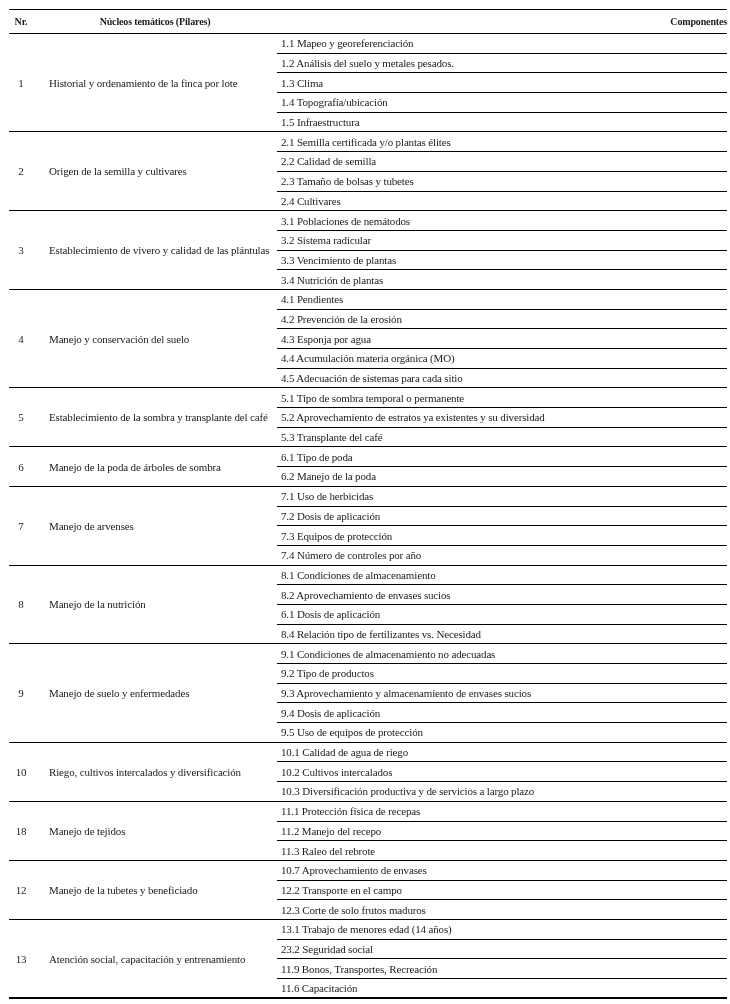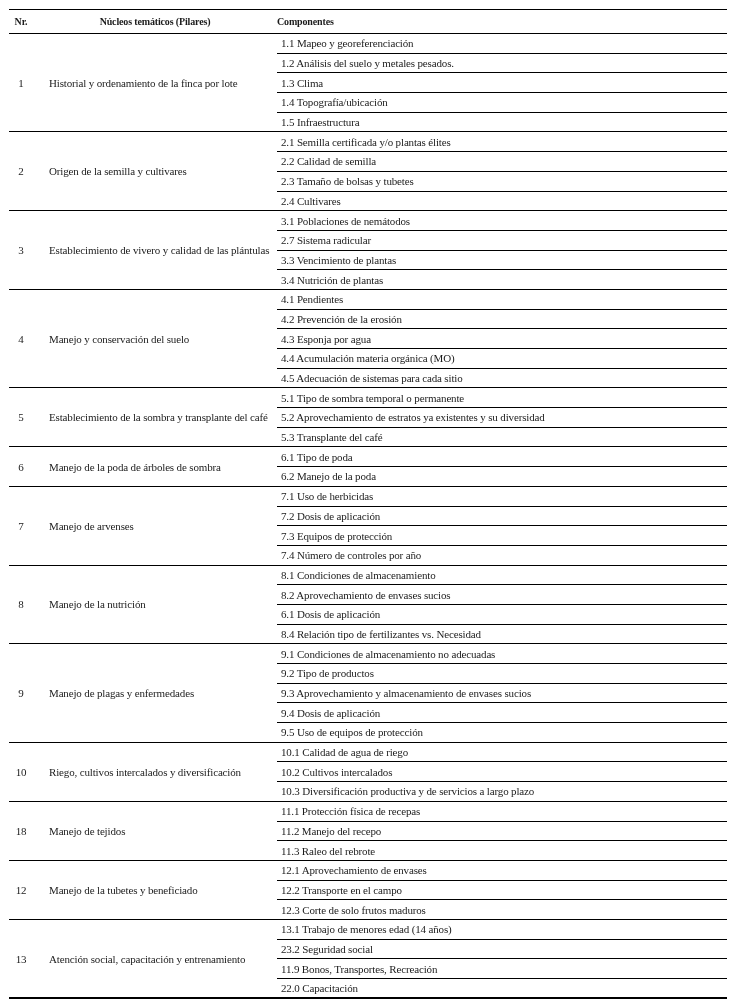--- a/index.html
+++ b/index.html
@@ -32,21 +32,21 @@
   }
   thead th {
     height: 23px;
     font-size: 10px;
     font-weight: bold;
     border-bottom: 1.6px solid #000;
     white-space: nowrap;
   }
   th.h-nr { text-align: center; }
   th.h-pillar { text-align: center; margin-top: 48px; }
-  th.h-comp { text-align: left; }
+  th.h-comp { text-align: right; }
   tbody tr { height: 19.7px; }
   tbody td {
     font-size: 11px;
     white-space: nowrap;
     overflow: hidden;
   }
   td.cell-nr {
     text-align: center;
     border-bottom: 1.4px solid #000;
   }
@@ -110,21 +110,21 @@
         </tr>
         <tr>
           <td class="cell-comp group-last">2.4 Cultivares</td>
         </tr>
         <tr>
           <td class="cell-nr" rowspan="4">3</td>
           <td class="cell-pillar" rowspan="4">Establecimiento de vivero y calidad de las plántulas</td>
           <td class="cell-comp">3.1 Poblaciones de nemátodos</td>
         </tr>
         <tr>
-          <td class="cell-comp">2.7 Sistema radicular</td>
+          <td class="cell-comp">3.2 Sistema radicular</td>
         </tr>
         <tr>
           <td class="cell-comp">3.3 Vencimiento de plantas</td>
         </tr>
         <tr>
           <td class="cell-comp group-last">3.4 Nutrición de plantas</td>
         </tr>
         <tr>
           <td class="cell-nr" rowspan="5">4</td>
           <td class="cell-pillar" rowspan="5">Manejo y conservación del suelo</td>
@@ -184,21 +184,21 @@
           <td class="cell-comp">8.2 Aprovechamiento de envases sucios</td>
         </tr>
         <tr>
           <td class="cell-comp">6.1 Dosis de aplicación</td>
         </tr>
         <tr>
           <td class="cell-comp group-last">8.4 Relación tipo de fertilizantes vs. Necesidad</td>
         </tr>
         <tr>
           <td class="cell-nr" rowspan="5">9</td>
-          <td class="cell-pillar" rowspan="5">Manejo de plagas y enfermedades</td>
+          <td class="cell-pillar" rowspan="5">Manejo de suelo y enfermedades</td>
           <td class="cell-comp">9.1 Condiciones de almacenamiento no adecuadas</td>
         </tr>
         <tr>
           <td class="cell-comp">9.2 Tipo de productos</td>
         </tr>
         <tr>
           <td class="cell-comp">9.3 Aprovechamiento y almacenamiento de envases sucios</td>
         </tr>
         <tr>
           <td class="cell-comp">9.4 Dosis de aplicación</td>
@@ -224,37 +224,37 @@
         </tr>
         <tr>
           <td class="cell-comp">11.2 Manejo del recepo</td>
         </tr>
         <tr>
           <td class="cell-comp group-last">11.3 Raleo del rebrote</td>
         </tr>
         <tr>
           <td class="cell-nr" rowspan="3">12</td>
           <td class="cell-pillar" rowspan="3">Manejo de la tubetes y beneficiado</td>
-          <td class="cell-comp">12.1 Aprovechamiento de envases</td>
+          <td class="cell-comp">10.7 Aprovechamiento de envases</td>
         </tr>
         <tr>
           <td class="cell-comp">12.2 Transporte en el campo</td>
         </tr>
         <tr>
           <td class="cell-comp group-last">12.3 Corte de solo frutos maduros</td>
         </tr>
         <tr>
           <td class="cell-nr" rowspan="4">13</td>
           <td class="cell-pillar" rowspan="4">Atención social, capacitación y entrenamiento</td>
           <td class="cell-comp">13.1 Trabajo de menores edad (14 años)</td>
         </tr>
         <tr>
           <td class="cell-comp">23.2 Seguridad social</td>
         </tr>
         <tr>
           <td class="cell-comp">11.9 Bonos, Transportes, Recreación</td>
         </tr>
         <tr>
-          <td class="cell-comp group-last">22.0 Capacitación</td>
+          <td class="cell-comp group-last">11.6 Capacitación</td>
         </tr>
       </tbody>
   </table>
 </div>
 
 </body></html>

